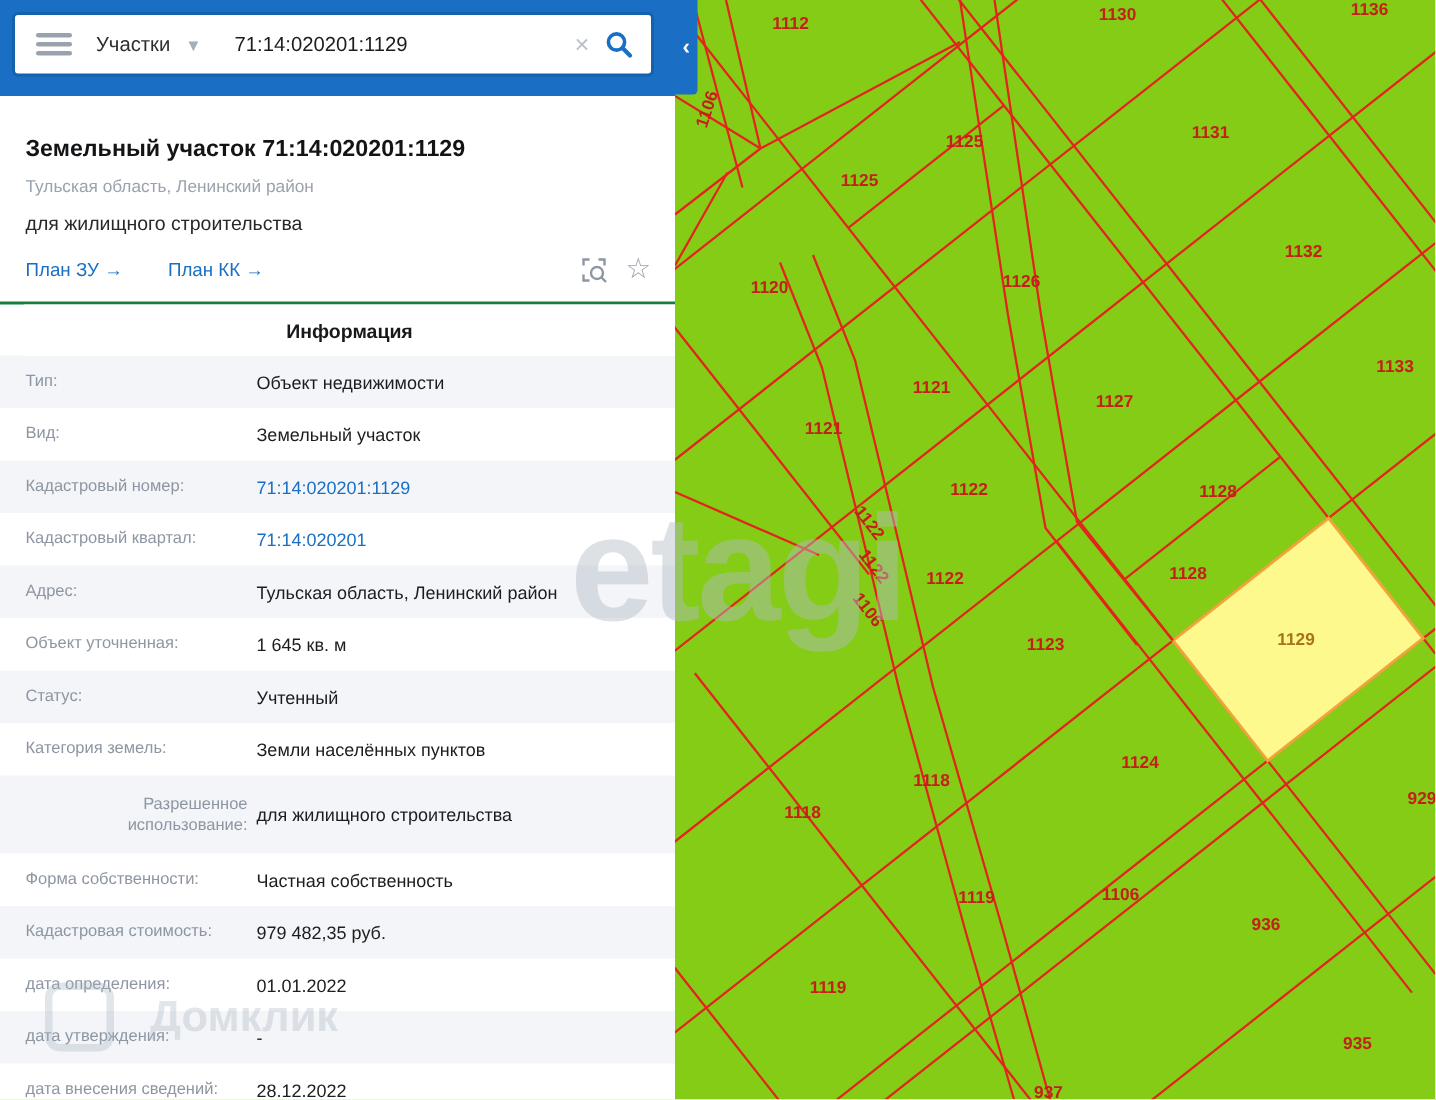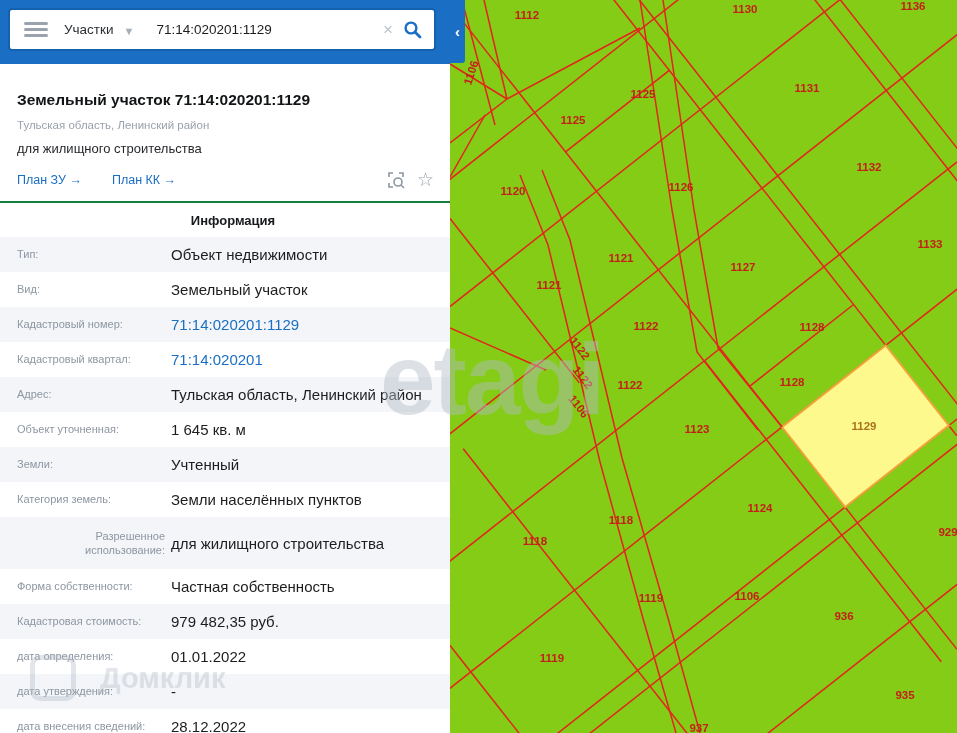--- a/index.html
+++ b/index.html
@@ -30,21 +30,21 @@
 
   .tabs{display:flex;height:34px;border-top:2px solid #15803d;padding-left:16px;}
   .tab{flex:1;display:flex;align-items:center;justify-content:center;font-size:13px;font-weight:bold;cursor:pointer;}
   .tab.active{background:#fff;color:#17191c;}
   .tab.inactive{background:#e8ecf0;color:#a3abb5;}
 
   .rows .row{display:flex;align-items:center;min-height:35px;padding:0 16px 0 17px;box-sizing:border-box;}
   .rows .row.alt{background:#f3f5f8;}
   .rows .row.tall{min-height:52px;text-align:right;}
   .lbl{width:148px;flex:none;font-size:11px;color:#8d96a2;line-height:1.3;padding-right:6px;}
-  .val{font-size:15px;color:#1d1d1f;}
+  .val{font-size:12px;color:#1d1d1f;}
   .val.link{color:#1a6fc4;cursor:pointer;}
 
   
   .map{position:absolute;left:450px;top:0;width:507px;height:733px;background:#84cc16;z-index:1;}
   .collapse{position:absolute;left:450px;top:0;width:15px;height:63px;background:#1a6fc4;z-index:3;
     display:flex;align-items:center;justify-content:center;color:#fff;font-size:15px;font-weight:bold;cursor:pointer;border-radius:0 0 3px 0;}
   svg text{font-family:"Liberation Sans",sans-serif;font-size:11.5px;font-weight:600;fill:#c41f18;}
   svg text.hl{fill:#a8731c;}
 
   
@@ -199,21 +199,21 @@
         </div>
         <div class="row alt">
           <div class="lbl">Адрес:</div>
           <div class="val">Тульская область, Ленинский район</div>
         </div>
         <div class="row">
           <div class="lbl">Объект уточненная:</div>
           <div class="val">1 645 кв. м</div>
         </div>
         <div class="row alt">
-          <div class="lbl">Земли:</div>
+          <div class="lbl">Статус:</div>
           <div class="val">Учтенный</div>
         </div>
         <div class="row">
           <div class="lbl">Категория земель:</div>
           <div class="val">Земли населённых пунктов</div>
         </div>
         <div class="row alt tall">
           <div class="lbl">Разрешенное использование:</div>
           <div class="val">для жилищного строительства</div>
         </div>

